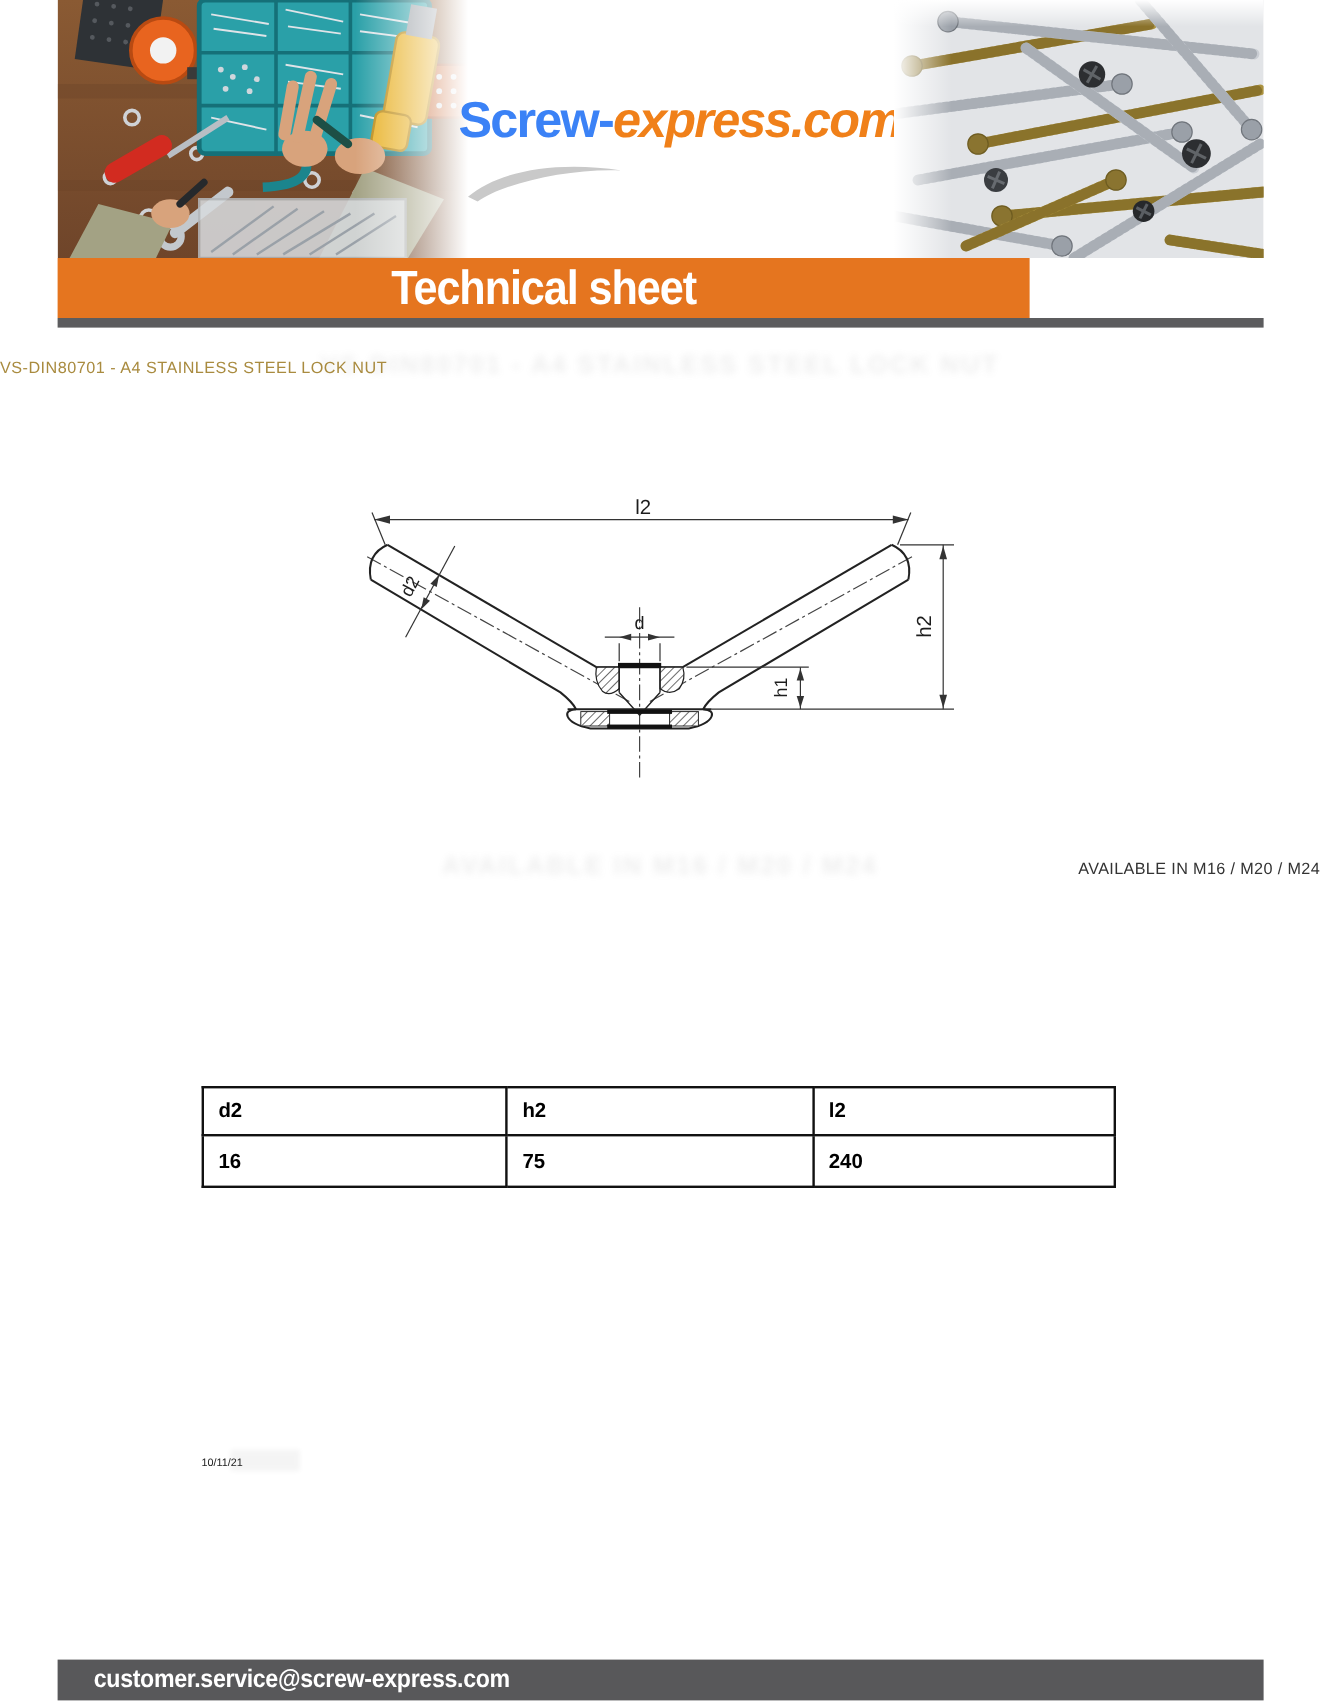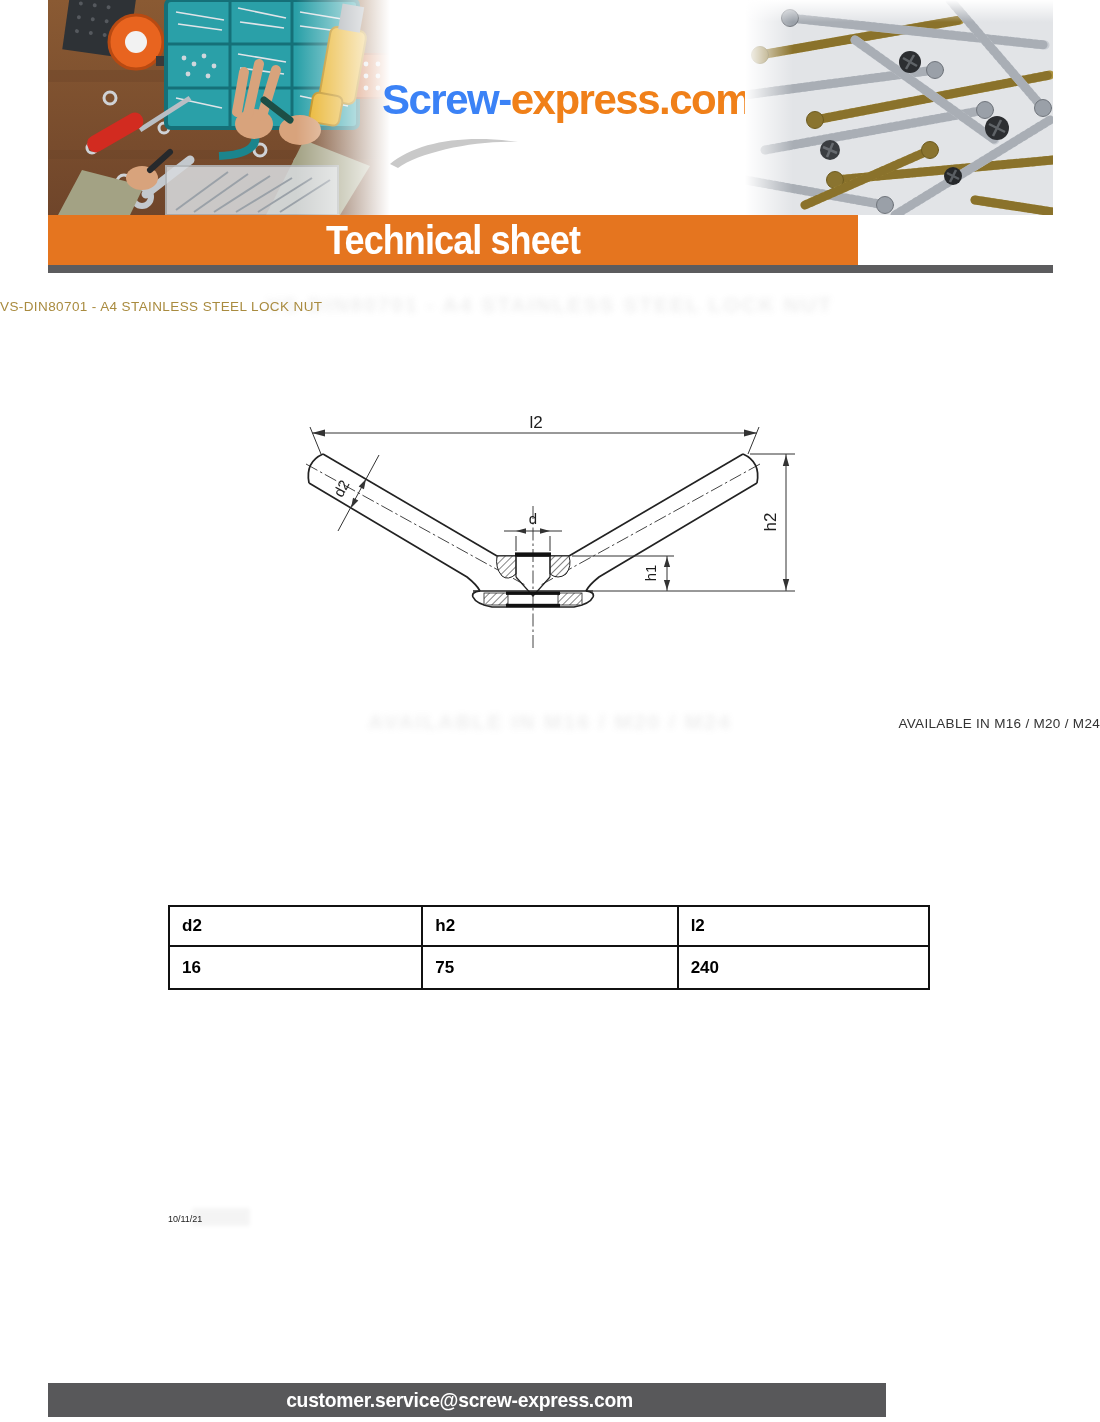--- a/index.html
+++ b/index.html
@@ -4,21 +4,21 @@
 <style>
   html,body{margin:0;padding:0;background:#fff;}
   .page{position:relative;width:1100px;height:1422px;background:#fff;overflow:hidden;
         font-family:"Liberation Sans",sans-serif;}
 
   
   .photo{position:absolute;top:0;height:215px;}
   .logo-wrap{position:absolute;left:382px;top:76px;width:370px;height:100px;}
   .logo-text{font-size:42px;font-weight:bold;letter-spacing:-1.5px;white-space:nowrap;}
   .logo-p1{color:#3b82f6;}
-  .logo-p2{color:#f08019;}
+  .logo-p2{color:#f08019;font-style:italic;}
   .swoosh{position:absolute;left:4px;top:56px;}
 
   
   .banner{position:absolute;left:48px;top:215px;width:810px;height:50px;background:#e5751f;
           display:flex;align-items:center;justify-content:center;}
   .banner-text{color:#fff;font-size:40px;font-weight:bold;letter-spacing:-1px;
                transform:scaleX(.9);transform-origin:center;}
   .gray-strip{position:absolute;left:48px;top:265px;width:1005px;height:8px;background:#5c5c5e;}
 
   
@@ -40,22 +40,22 @@
                     text-align:left;padding:0 0 0 12px;}
   .spec th{height:38px;}
   .spec td{height:41px;}
   .spec col.c1{width:254px;} .spec col.c2{width:256px;} .spec col.c3{width:252px;}
 
   .date{position:absolute;left:168px;top:1214px;font-size:9px;color:#222;}
   .date-ghost{position:absolute;left:192px;top:1208px;width:58px;height:18px;background:#000;
               opacity:.04;filter:blur(2px);}
 
   
-  .footer{position:absolute;left:48px;top:1383px;width:838px;height:34px;background:#58585a;
-          box-sizing:border-box;display:flex;align-items:center;justify-content:center;
+  .footer{position:absolute;left:48px;top:1383px;width:1005px;height:34px;background:#58585a;
+          box-sizing:border-box;display:flex;align-items:center;justify-content:flex-start;
           padding-right:46px;}
   .footer-email{color:#fff;font-size:21px;font-weight:bold;letter-spacing:-.3px;
                 transform:scaleX(.92);transform-origin:right center;text-decoration:none;}
 </style>
 </head>
 <body>
 
 <div class="page">
 
   <svg class="photo" style="left:48px;width:342px;" width="342" height="215" viewBox="0 0 342 215">

